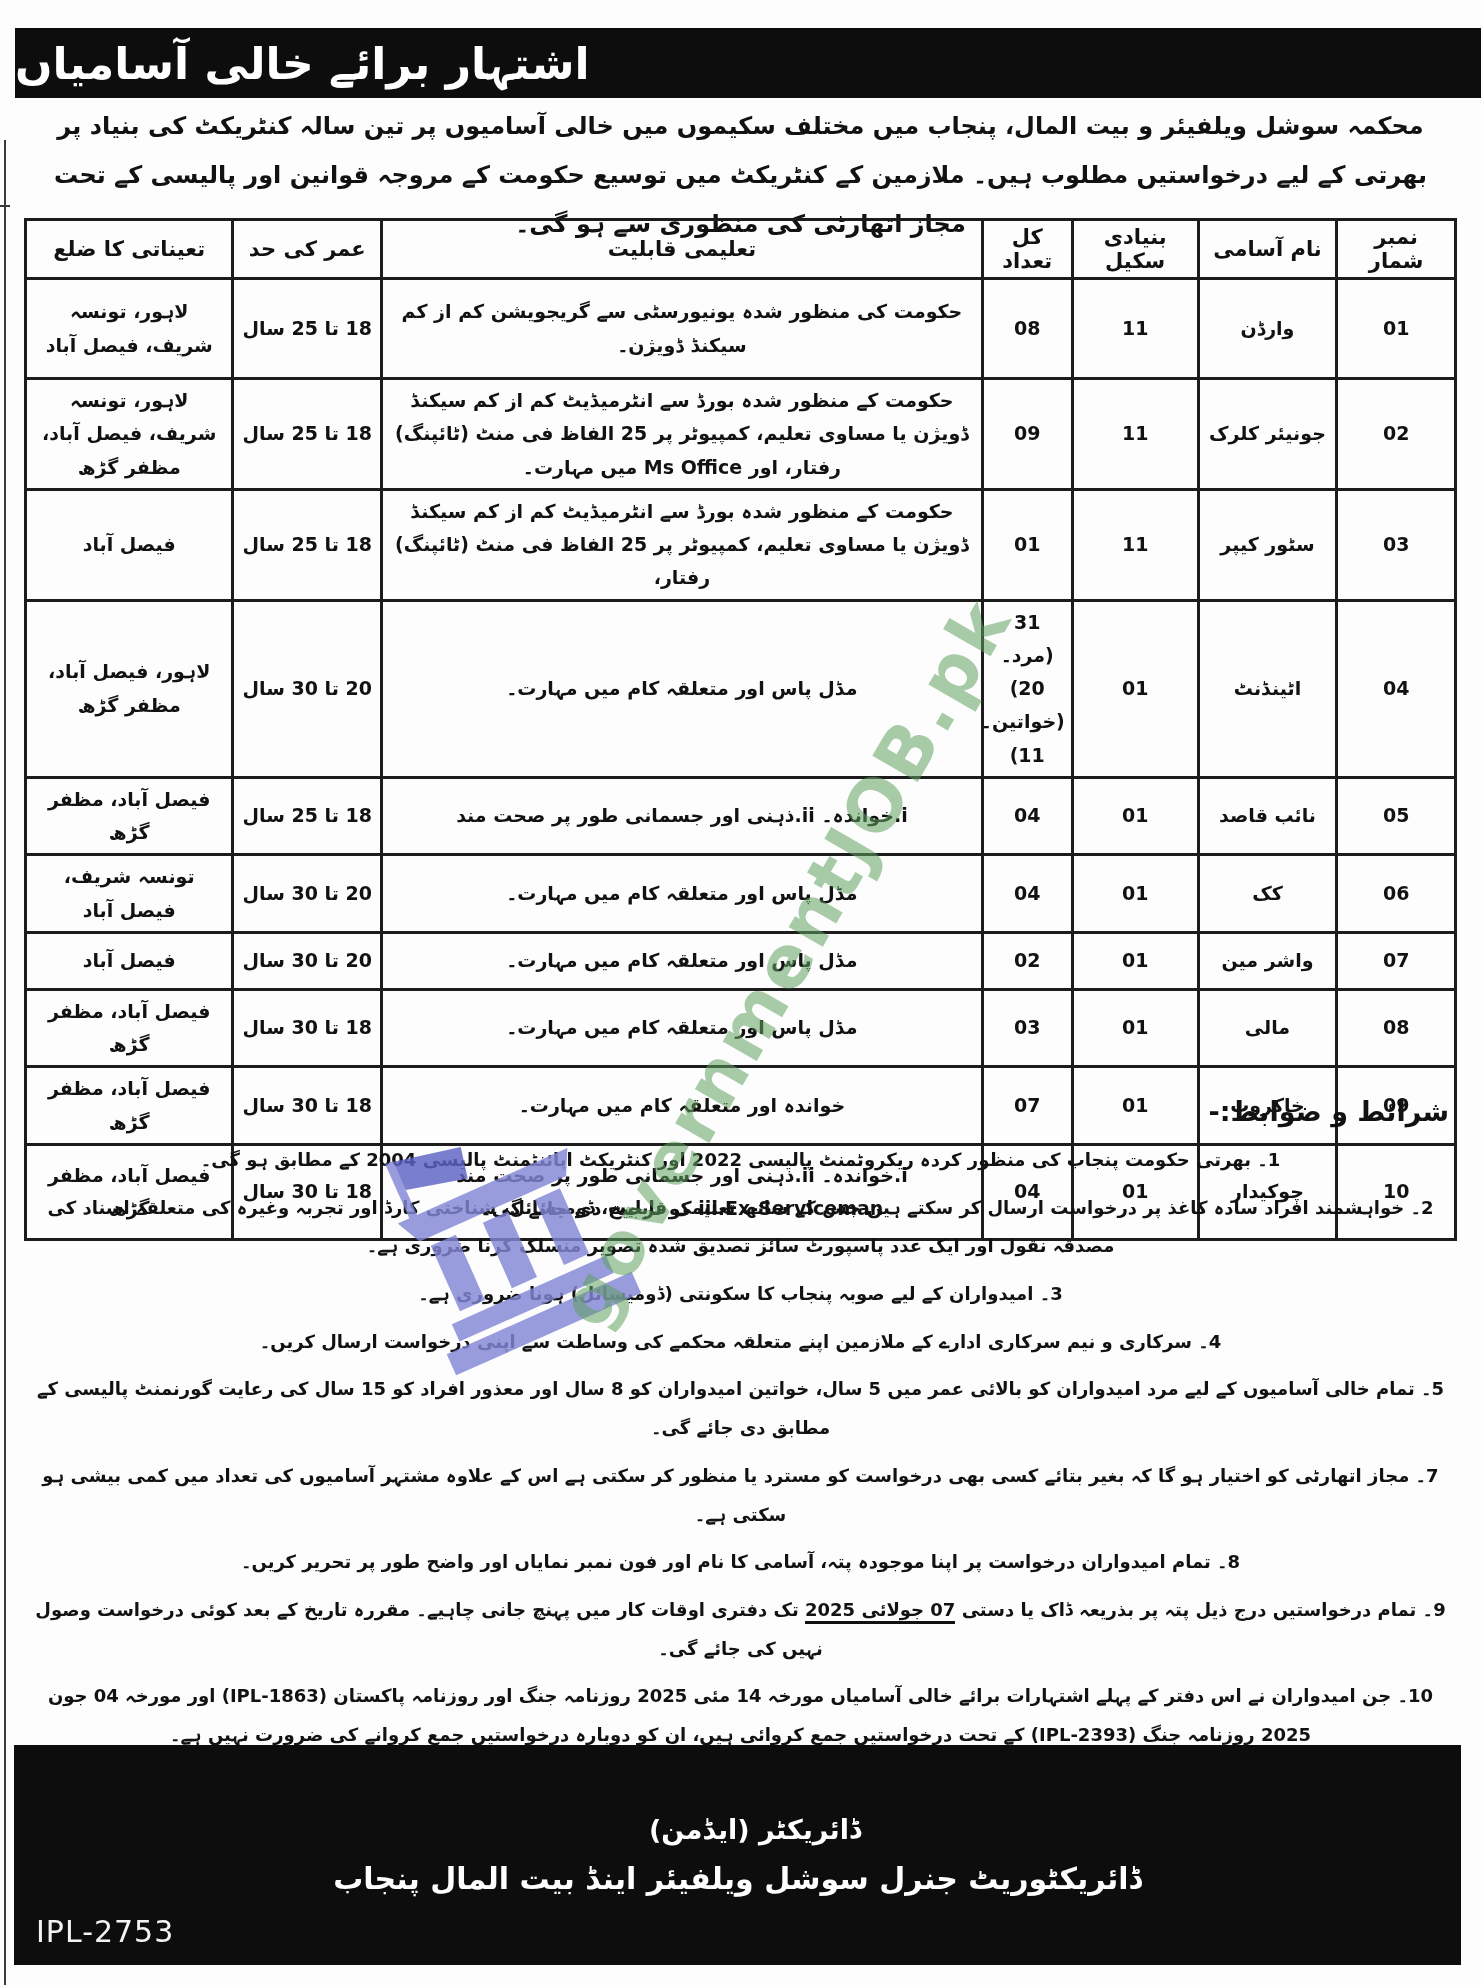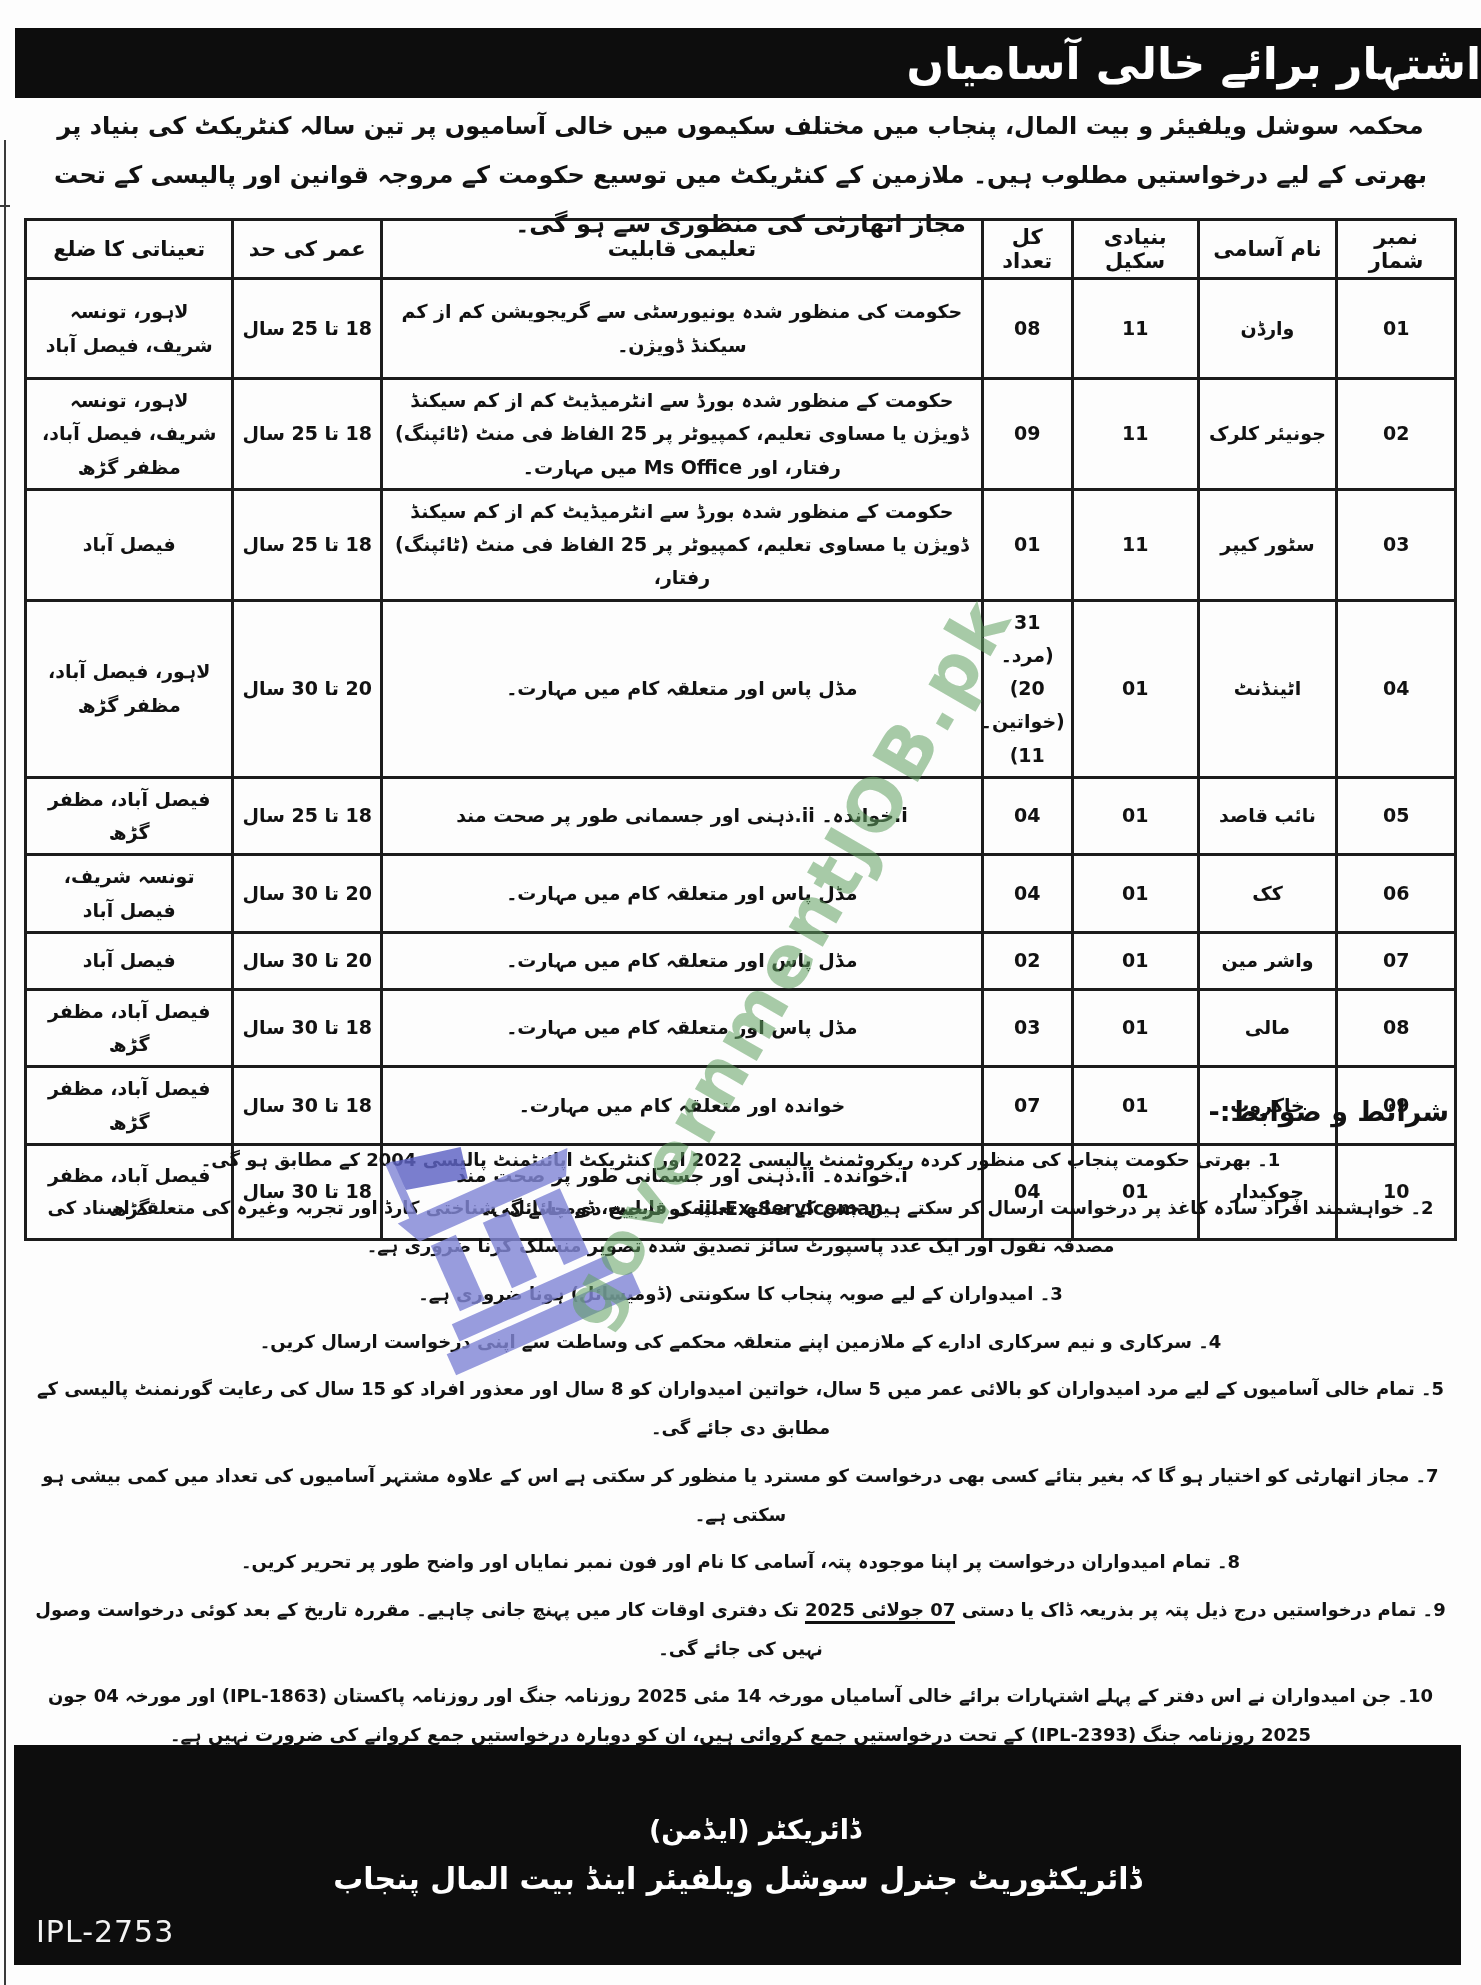--- a/index.html
+++ b/index.html
@@ -6,21 +6,21 @@
   .page{
     position:relative; width:1481px; height:1985px; background:#fdfdfd;
     overflow:hidden; font-family:"DejaVu Sans", sans-serif; color:#121212;
   }
   .edge-line{position:absolute; left:4px; top:140px; width:2px; height:1845px; background:#3a3a3a;}
   .edge-tick{position:absolute; left:0; top:205px; width:10px; height:2px; background:#3a3a3a;}
 
   
   .title-bar{
     position:absolute; top:28px; left:15px; right:0; height:70px; background:#0d0d0d;
-    display:flex; align-items:center; justify-content:flex-end;
+    display:flex; align-items:center; justify-content:flex-start;
   }
   .title-text{color:#ffffff; font-size:44px; font-weight:bold; direction:rtl; letter-spacing:1px;}
 
   
   .intro{
     position:absolute; top:102px; right:24px; left:24px; margin:0;
     direction:rtl; text-align:center; font-size:24px; font-weight:bold; line-height:2.05;
   }
 
   

